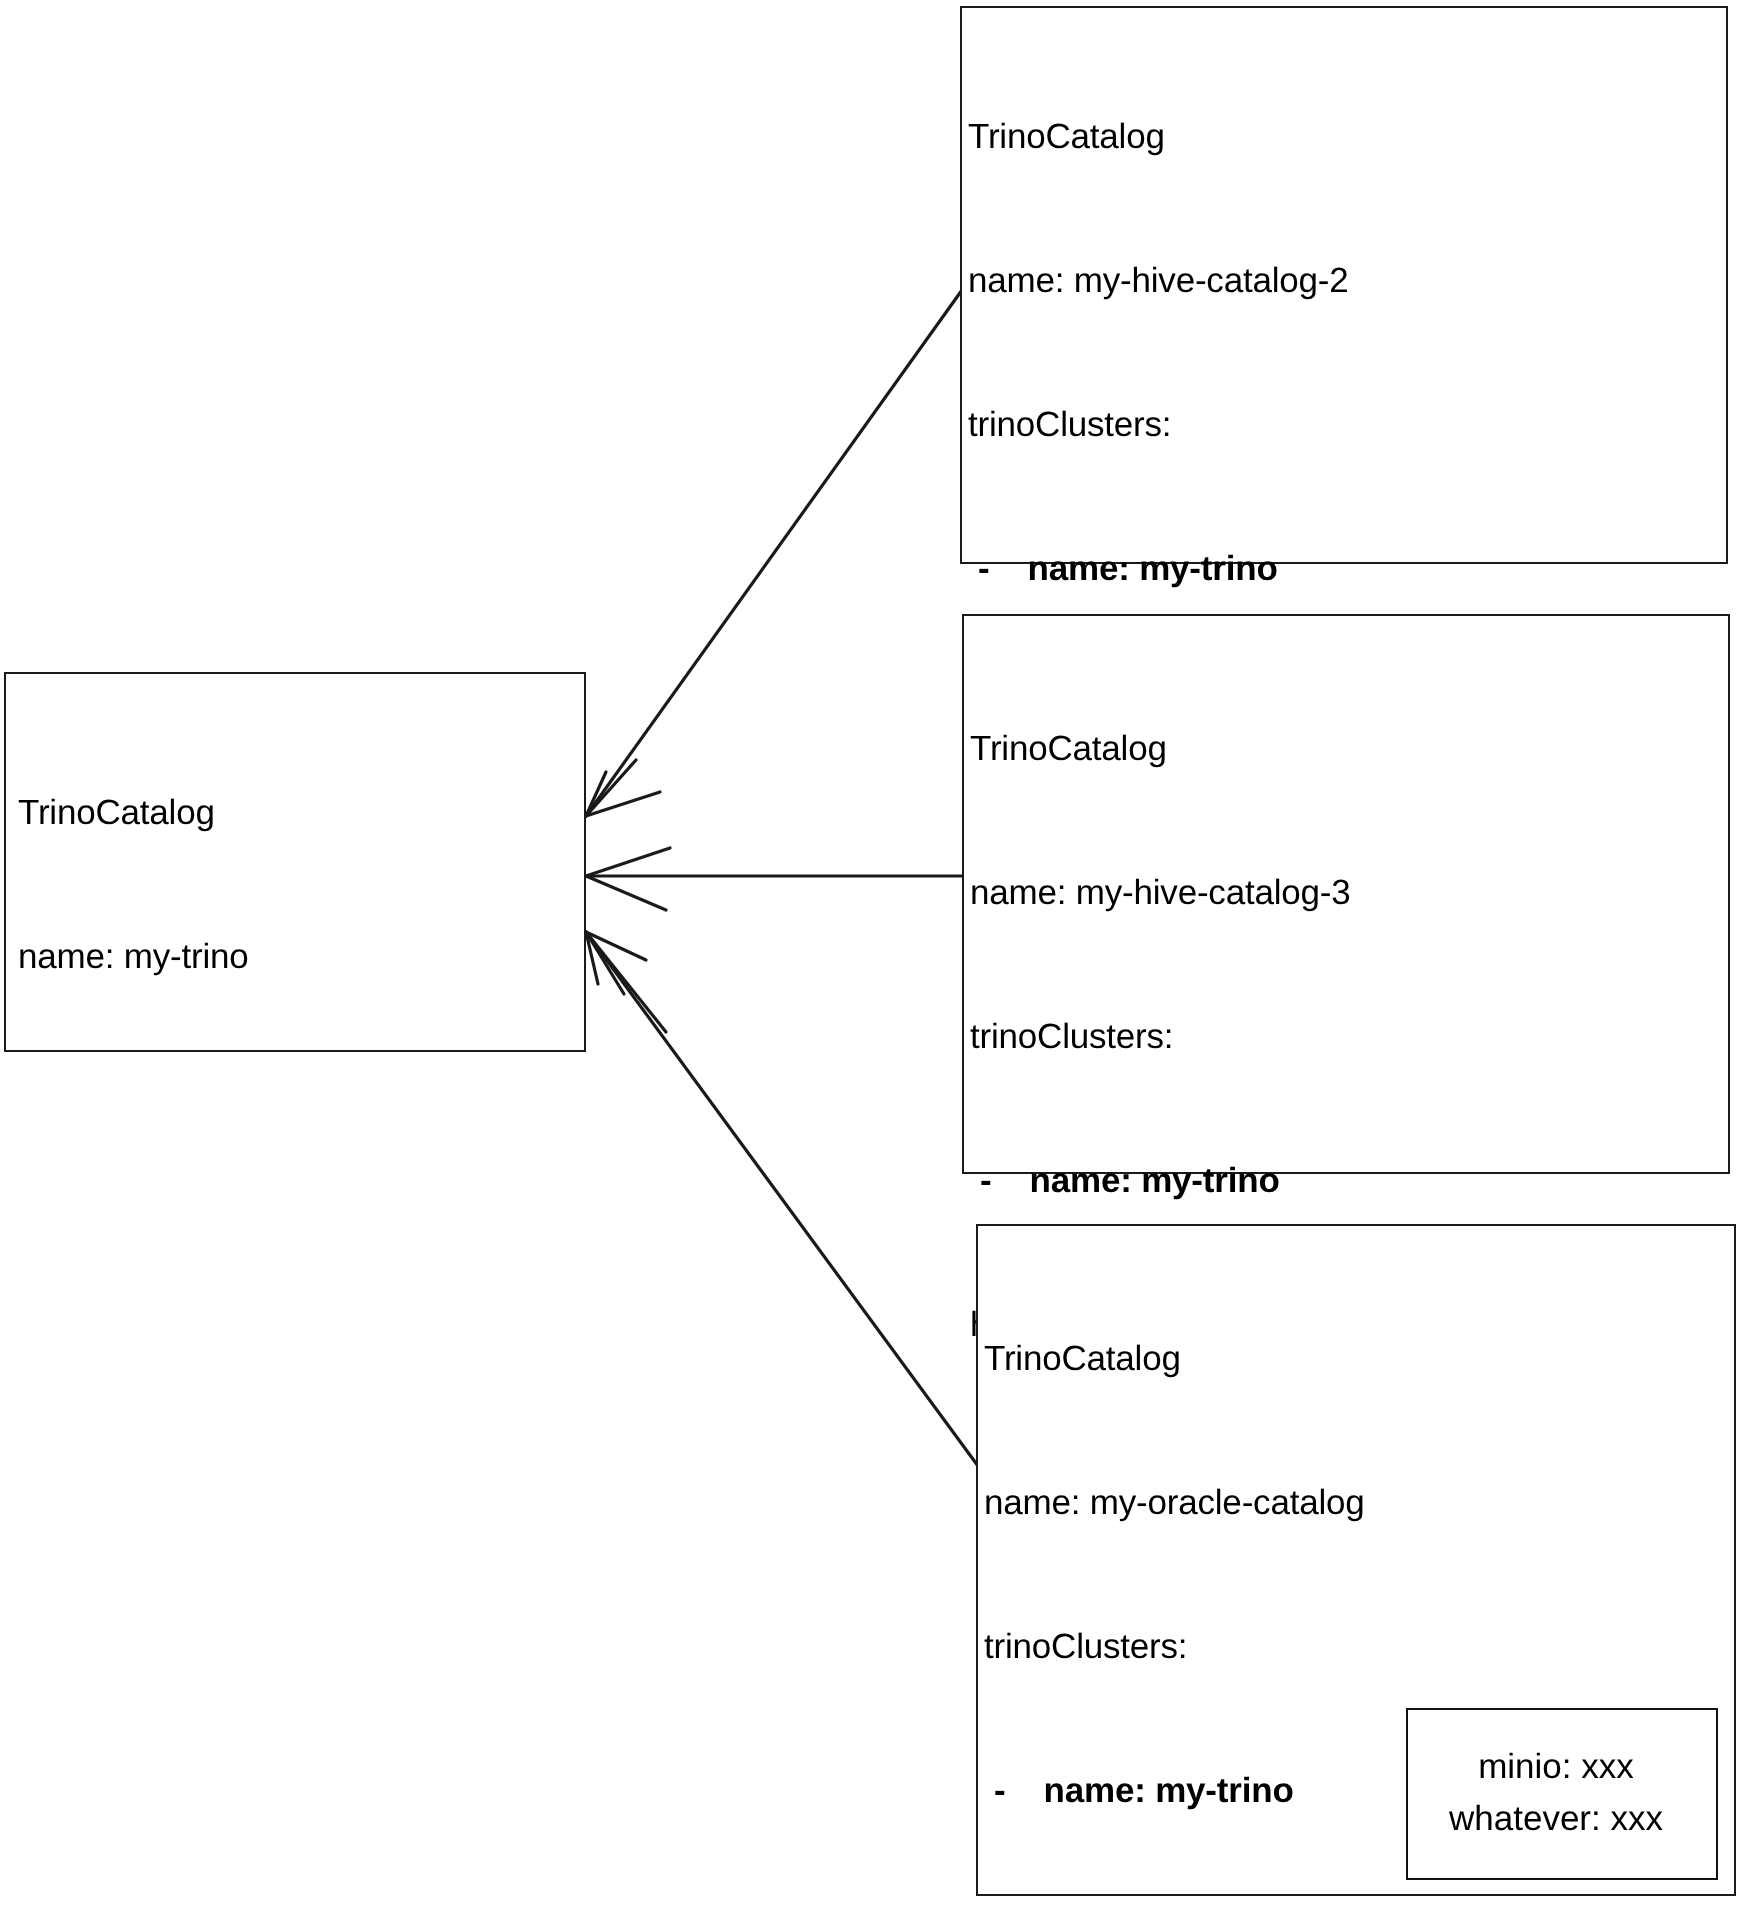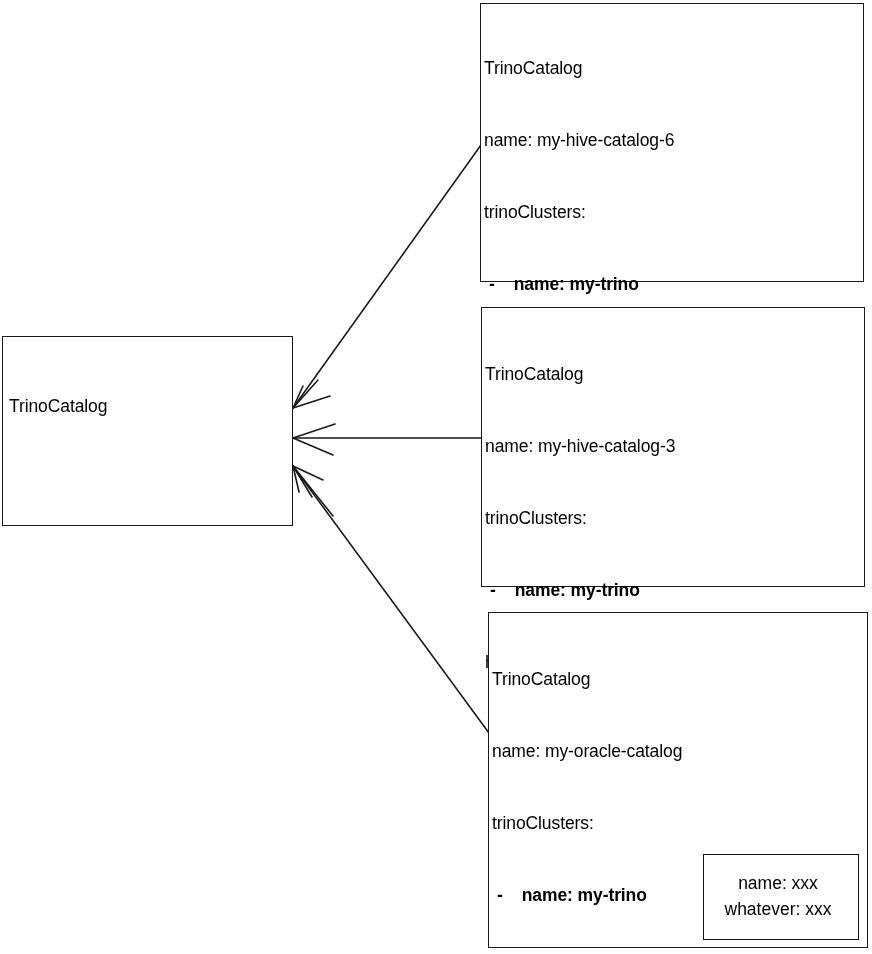--- a/index.html
+++ b/index.html
@@ -145,27 +145,28 @@
         <line x1="761" y1="817" x2="788" y2="853"></line>
         <line x1="788" y1="853" x2="771" y2="822"></line>
         <line x1="788" y1="853" x2="779" y2="820"></line>
       </g>
     </g>
   </svg>
 
   <div class="node" id="cluster-node">
     <div class="yaml">
       <span class="ln i0">TrinoCatalog</span>
+      <span class="ln i0">name: my-trino</span>
     </div>
   </div>
 
   <div class="node" id="catalog-node-0">
     <div class="yaml">
       <span class="ln i0">TrinoCatalog</span>
-      <span class="ln i0">name: my-hive-catalog-6</span>
+      <span class="ln i0">name: my-hive-catalog-2</span>
       <span class="ln i0">trinoClusters:</span>
       <span class="ln i1">-    name: my-trino</span>
       <span class="ln i0">hive:</span>
       <span class="ln i2">s3: # S3ConnnectionSpec</span>
       <span class="ln i3">inline:</span>
       <span class="ln i4">host: minio</span>
       <span class="ln i2">metastore: # whatever</span>
     </div>
   </div>
 
@@ -188,19 +189,19 @@
       <span class="ln i0">name: my-oracle-catalog</span>
       <span class="ln i0">trinoClusters:</span>
       <span class="ln i1">-    name: my-trino</span>
       
       
       
     </div>
 
     <div id="secret-node">
       <div class="secret-lines">
-        <span>name: xxx</span>
+        <span>minio: xxx</span>
         <span>whatever: xxx</span>
       </div>
     </div>
   </div>
 
 </div>
 
 </body></html>

